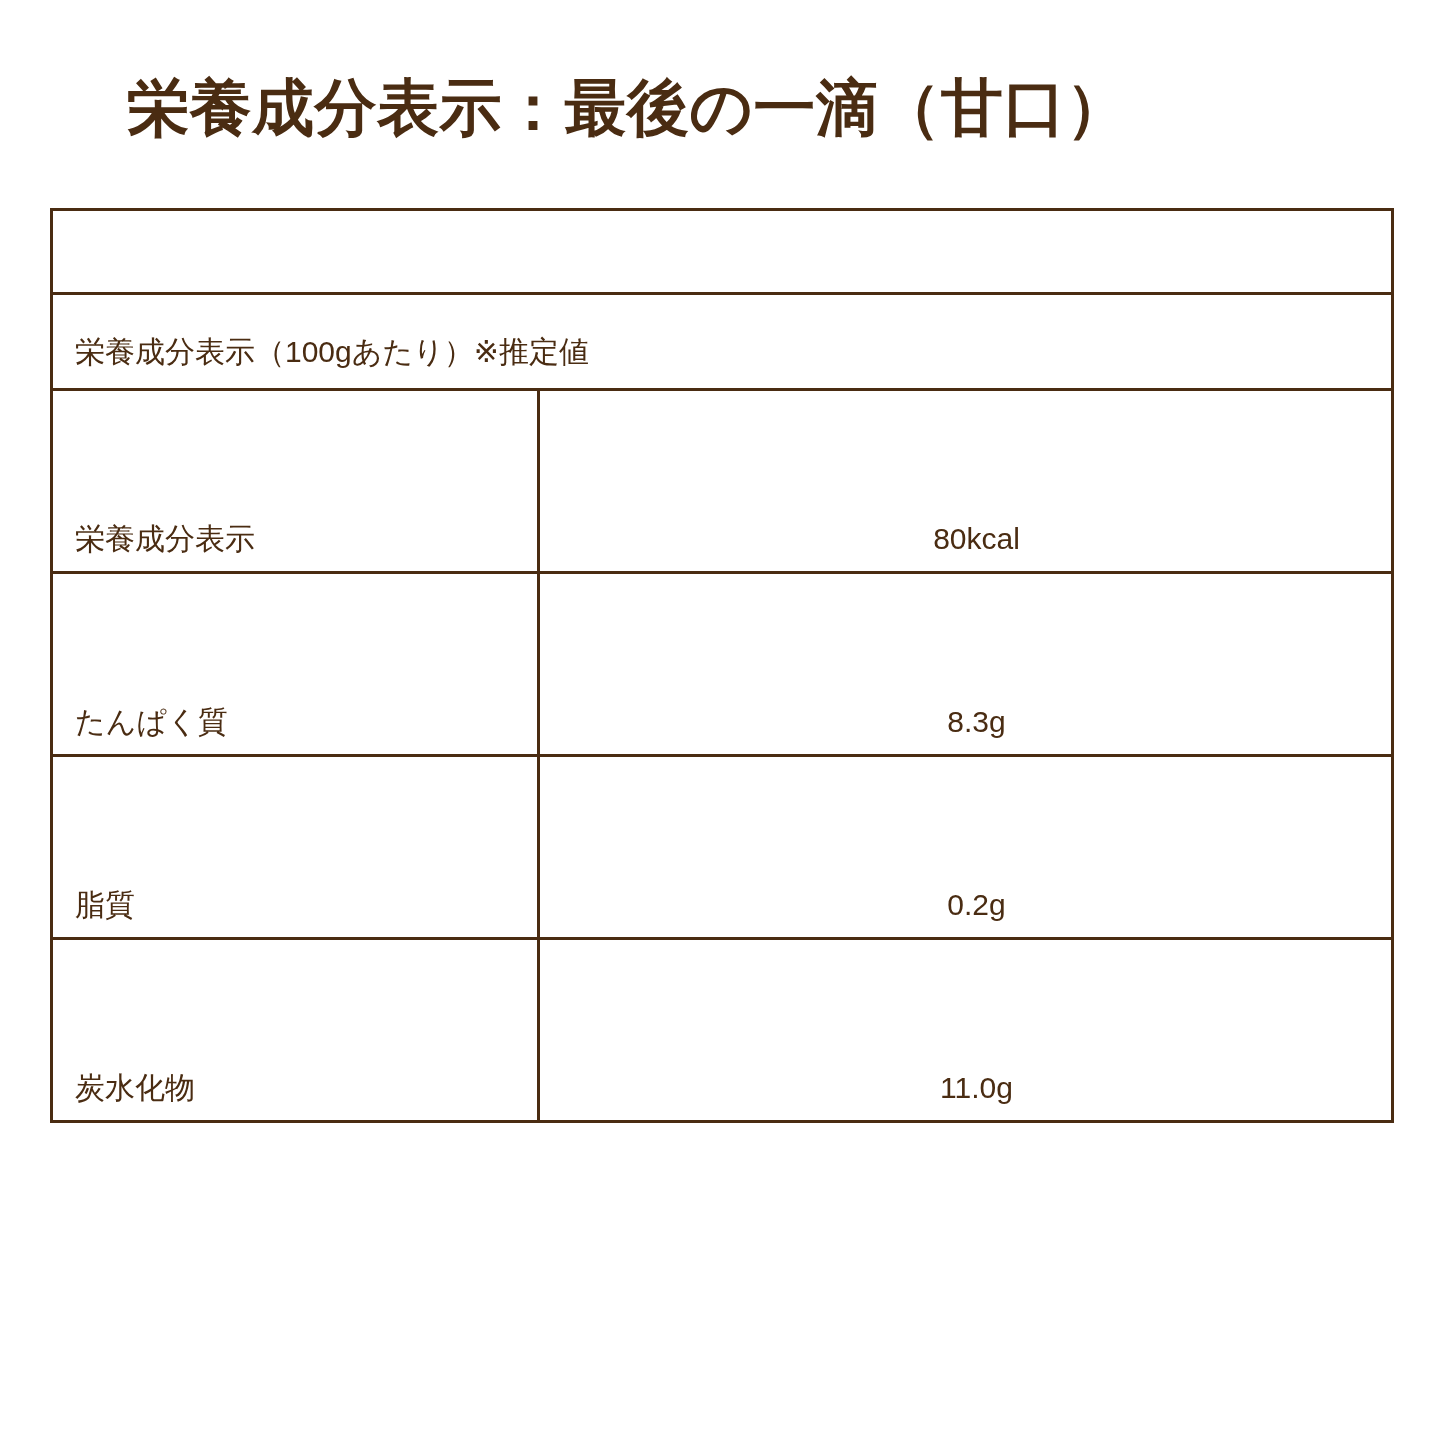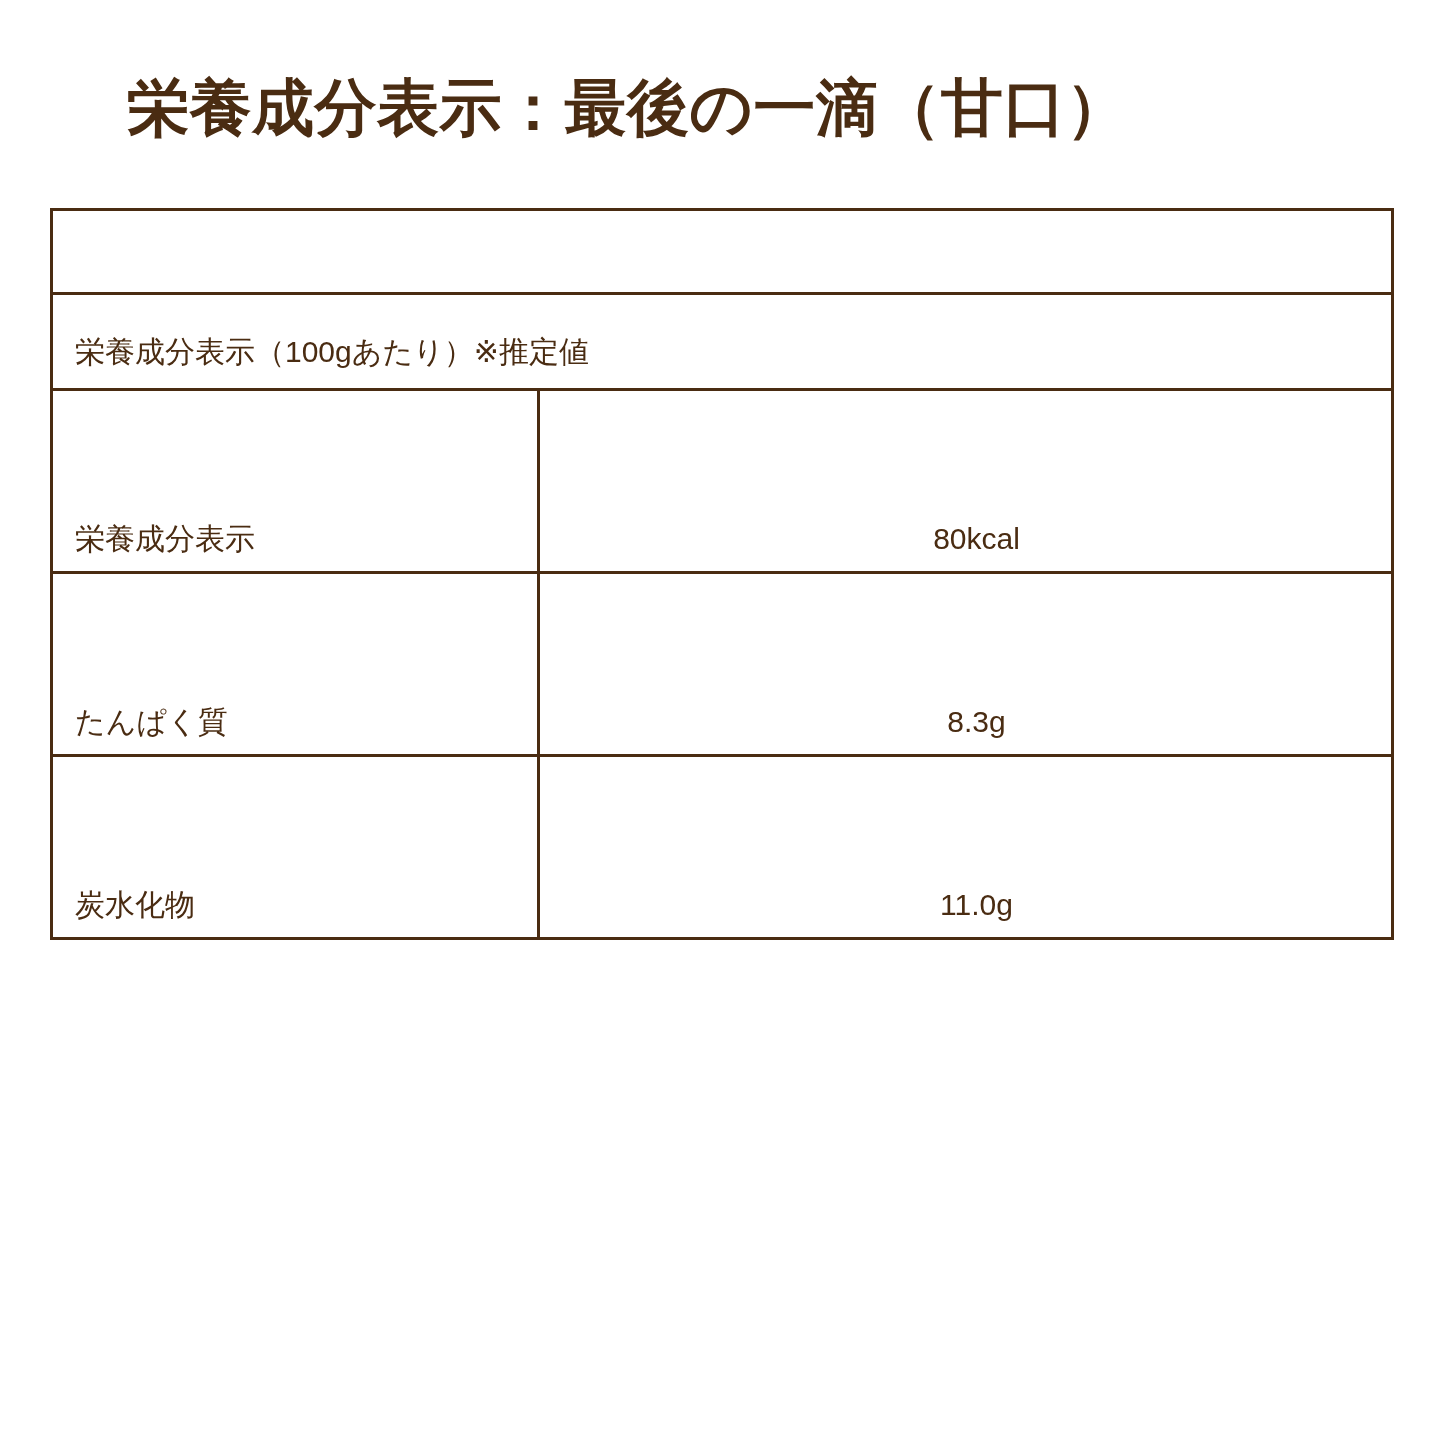--- a/index.html
+++ b/index.html
@@ -100,19 +100,23 @@
       </tr>
       <tr class="row-data">
         <td class="label">栄養成分表示</td>
         <td class="value">80kcal</td>
       </tr>
       <tr class="row-data">
         <td class="label">たんぱく質</td>
         <td class="value">8.3g</td>
       </tr>
       <tr class="row-data">
+        <td class="label">脂質</td>
+        <td class="value">0.2g</td>
+      </tr>
+      <tr class="row-data">
         <td class="label">炭水化物</td>
         <td class="value">11.0g</td>
       </tr>
     </tbody>
   </table>
 
 </div>
 
 </body></html>

